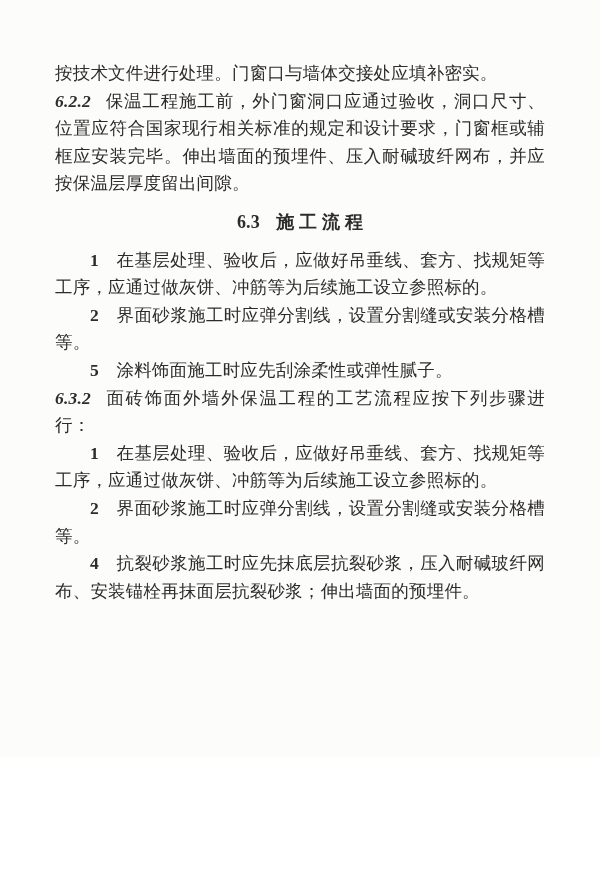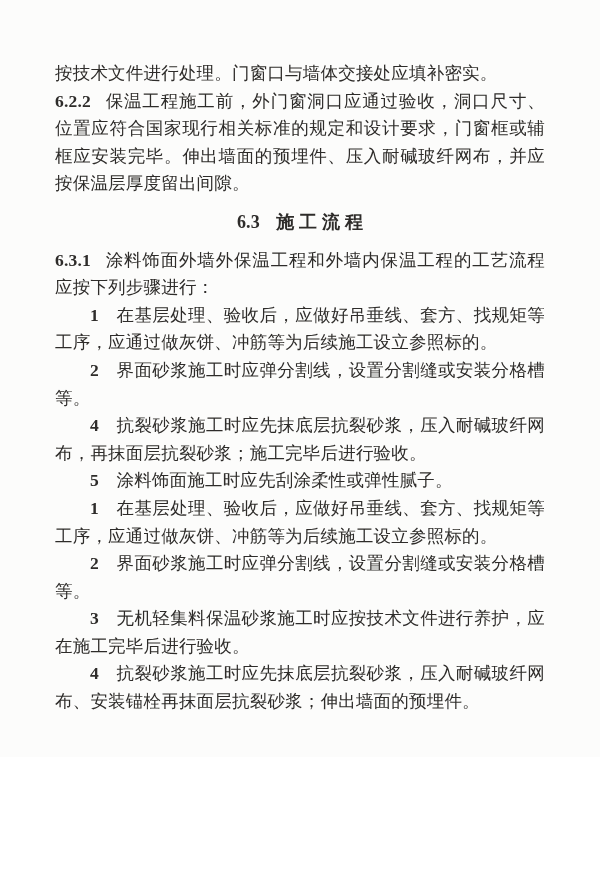--- a/index.html
+++ b/index.html
@@ -30,20 +30,21 @@
     margin: 0;
     letter-spacing: 0.2px;
   }
   .block .label {
     font-weight: bold;
     font-family: "Liberation Serif", "DejaVu Serif", serif;
     text-align: right;
   }
   .block.clause .label {
     margin-right: 0.8em;
+    font-style: italic;
   }
   .block.step {
     text-indent: 2em;
   }
   .block.step .label {
     margin-right: 1.0em;
   }
   .block.heading {
     text-align: center;
     font-weight: bold;
@@ -64,24 +65,22 @@
   }
 </style>
 </head>
 <body>
 
 <div class="page">
   <div class="content" id="content">
       <p class="block continuation"><span class="text">按技术文件进行处理。门窗口与墙体交接处应填补密实。</span></p>
       <p class="block clause"><span class="label">6.2.2</span><span class="text">保温工程施工前，外门窗洞口应通过验收，洞口尺寸、位置应符合国家现行相关标准的规定和设计要求，门窗框或辅框应安装完毕。伸出墙面的预埋件、压入耐碱玻纤网布，并应按保温层厚度留出间隙。</span></p>
       <p class="block heading"><span class="label">6.3</span><span class="text">施 工 流 程</span></p>
-      <p class="block clause"><span class="label">6.3.1</span><span class="text">涂料饰面外墙外保温工程和外墙内保温工程的工艺流程应按下列步骤进行：</span></p>
       <p class="block step"><span class="label">1</span><span class="text">在基层处理、验收后，应做好吊垂线、套方、找规矩等工序，应通过做灰饼、冲筋等为后续施工设立参照标的。</span></p>
       <p class="block step"><span class="label">2</span><span class="text">界面砂浆施工时应弹分割线，设置分割缝或安装分格槽等。</span></p>
-      <p class="block step"><span class="label">4</span><span class="text">抗裂砂浆施工时应先抹底层抗裂砂浆，压入耐碱玻纤网布，再抹面层抗裂砂浆；施工完毕后进行验收。</span></p>
       <p class="block step"><span class="label">5</span><span class="text">涂料饰面施工时应先刮涂柔性或弹性腻子。</span></p>
+      <p class="block clause"><span class="label">6.3.2</span><span class="text">面砖饰面外墙外保温工程的工艺流程应按下列步骤进行：</span></p>
       <p class="block step"><span class="label">1</span><span class="text">在基层处理、验收后，应做好吊垂线、套方、找规矩等工序，应通过做灰饼、冲筋等为后续施工设立参照标的。</span></p>
       <p class="block step"><span class="label">2</span><span class="text">界面砂浆施工时应弹分割线，设置分割缝或安装分格槽等。</span></p>
-      <p class="block step"><span class="label">3</span><span class="text">无机轻集料保温砂浆施工时应按技术文件进行养护，应在施工完毕后进行验收。</span></p>
       <p class="block step"><span class="label">4</span><span class="text">抗裂砂浆施工时应先抹底层抗裂砂浆，压入耐碱玻纤网布、安装锚栓再抹面层抗裂砂浆；伸出墙面的预埋件。</span></p>
     </div>
   <div class="page-number">12</div>
 </div>
 
 </body></html>

